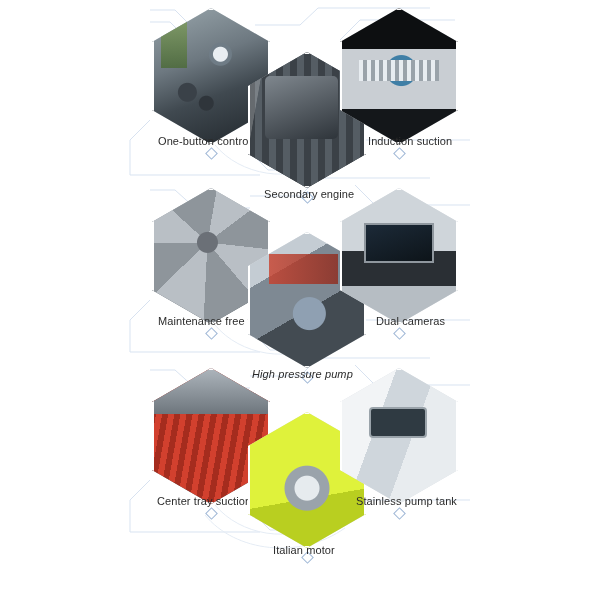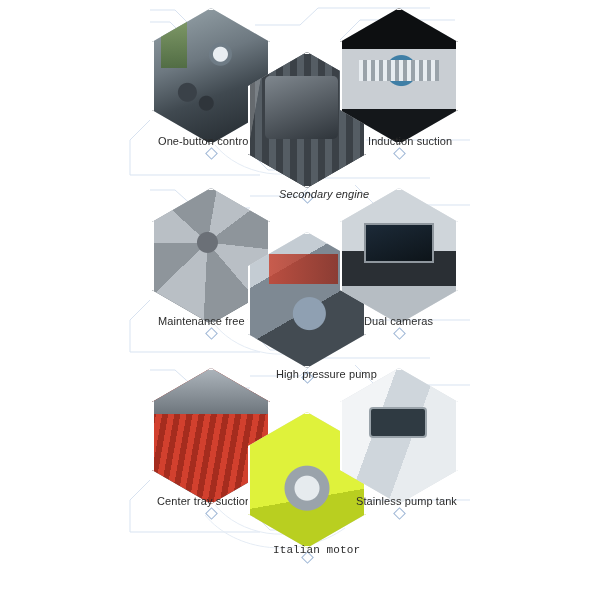--- a/index.html
+++ b/index.html
@@ -205,21 +205,21 @@
     </div>
     <div class="caption" style="left:158px;top:135px;">One-button control</div>
 
     <div class="hex-wrap" style="left:248px;top:52px;">
       <div class="hex big">
         <div class="img ph-engine"></div>
         <div class="frame"></div>
       </div>
       <div class="corner" style="left:55px;top:141px;"></div>
     </div>
-    <div class="caption" style="left:279px;top:188px;font-style:italic;">Secondary engine</div>
+    <div class="caption" style="left:264px;top:188px;">Secondary engine</div>
 
     <div class="hex-wrap" style="left:340px;top:8px;">
       <div class="hex big">
         <div class="img ph-induction"></div>
         <div class="frame"></div>
       </div>
       <div class="corner" style="left:55px;top:141px;"></div>
     </div>
     <div class="caption" style="left:368px;top:135px;">Induction suction</div>
   </div>
@@ -235,51 +235,51 @@
     </div>
     <div class="caption" style="left:158px;top:135px;">Maintenance free fan</div>
 
     <div class="hex-wrap" style="left:248px;top:52px;">
       <div class="hex big">
         <div class="img ph-pump"></div>
         <div class="frame"></div>
       </div>
       <div class="corner" style="left:55px;top:141px;"></div>
     </div>
-    <div class="caption" style="left:276px;top:188px;">High pressure pump</div>
+    <div class="caption" style="left:252px;top:188px;font-style:italic;">High pressure pump</div>
 
     <div class="hex-wrap" style="left:340px;top:8px;">
       <div class="hex big">
         <div class="img ph-camera"></div>
         <div class="frame"></div>
       </div>
       <div class="corner" style="left:55px;top:141px;"></div>
     </div>
-    <div class="caption" style="left:364px;top:135px;">Dual cameras</div>
+    <div class="caption" style="left:376px;top:135px;">Dual cameras</div>
   </div>
 
   <div class="row" style="top:360px;">
 
     <div class="hex-wrap" style="left:152px;top:8px;">
       <div class="hex big">
         <div class="img ph-broom"></div>
         <div class="frame"></div>
       </div>
       <div class="corner" style="left:55px;top:141px;"></div>
     </div>
     <div class="caption" style="left:157px;top:135px;">Center tray suction cup</div>
 
     <div class="hex-wrap" style="left:248px;top:52px;">
       <div class="hex big">
         <div class="img ph-motor"></div>
         <div class="frame"></div>
       </div>
       <div class="corner" style="left:55px;top:141px;"></div>
     </div>
-    <div class="caption" style="left:273px;top:184px;font-family:Liberation Mono, monospace;">Italian motor</div>
+    <div class="caption" style="left:273px;top:184px;">Italian motor</div>
 
     <div class="hex-wrap" style="left:340px;top:8px;">
       <div class="hex big">
         <div class="img ph-tank">
           <div class="lcd"></div>
         </div>
         <div class="frame"></div>
       </div>
       <div class="corner" style="left:55px;top:141px;"></div>
     </div>

